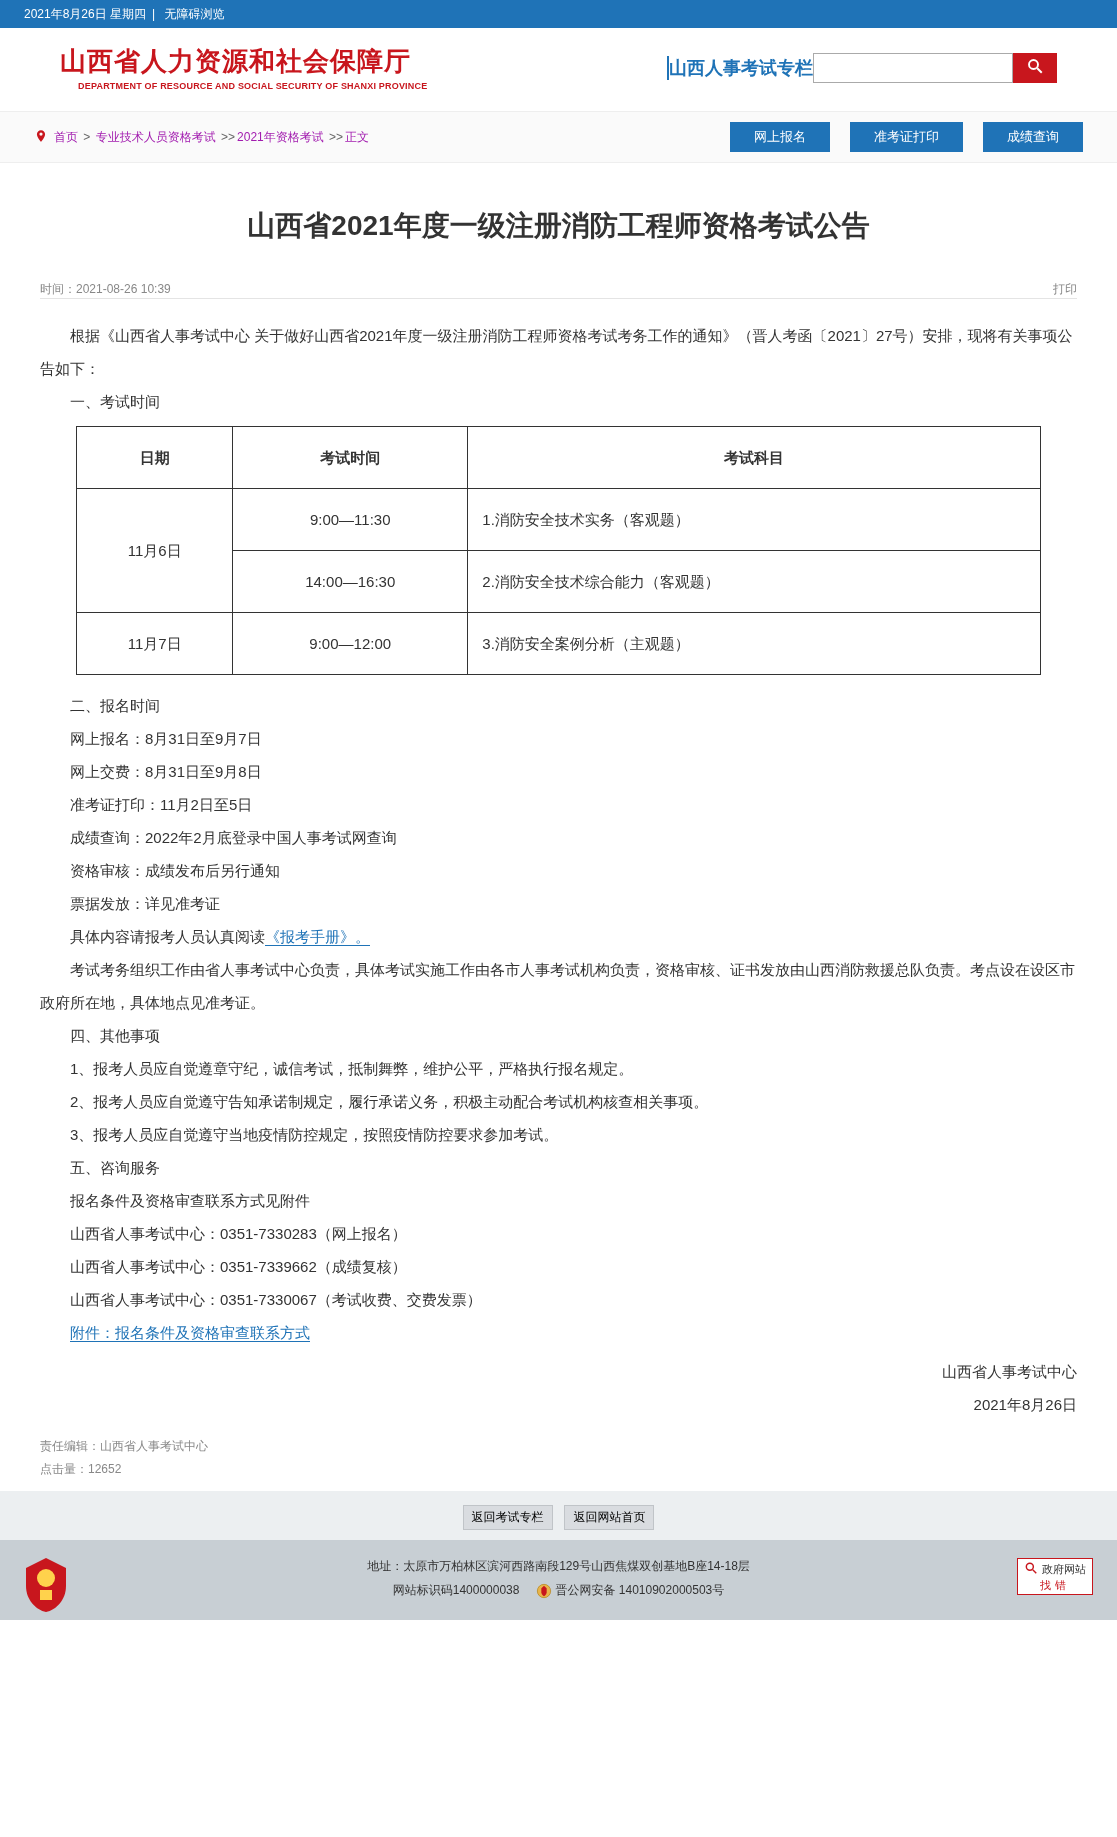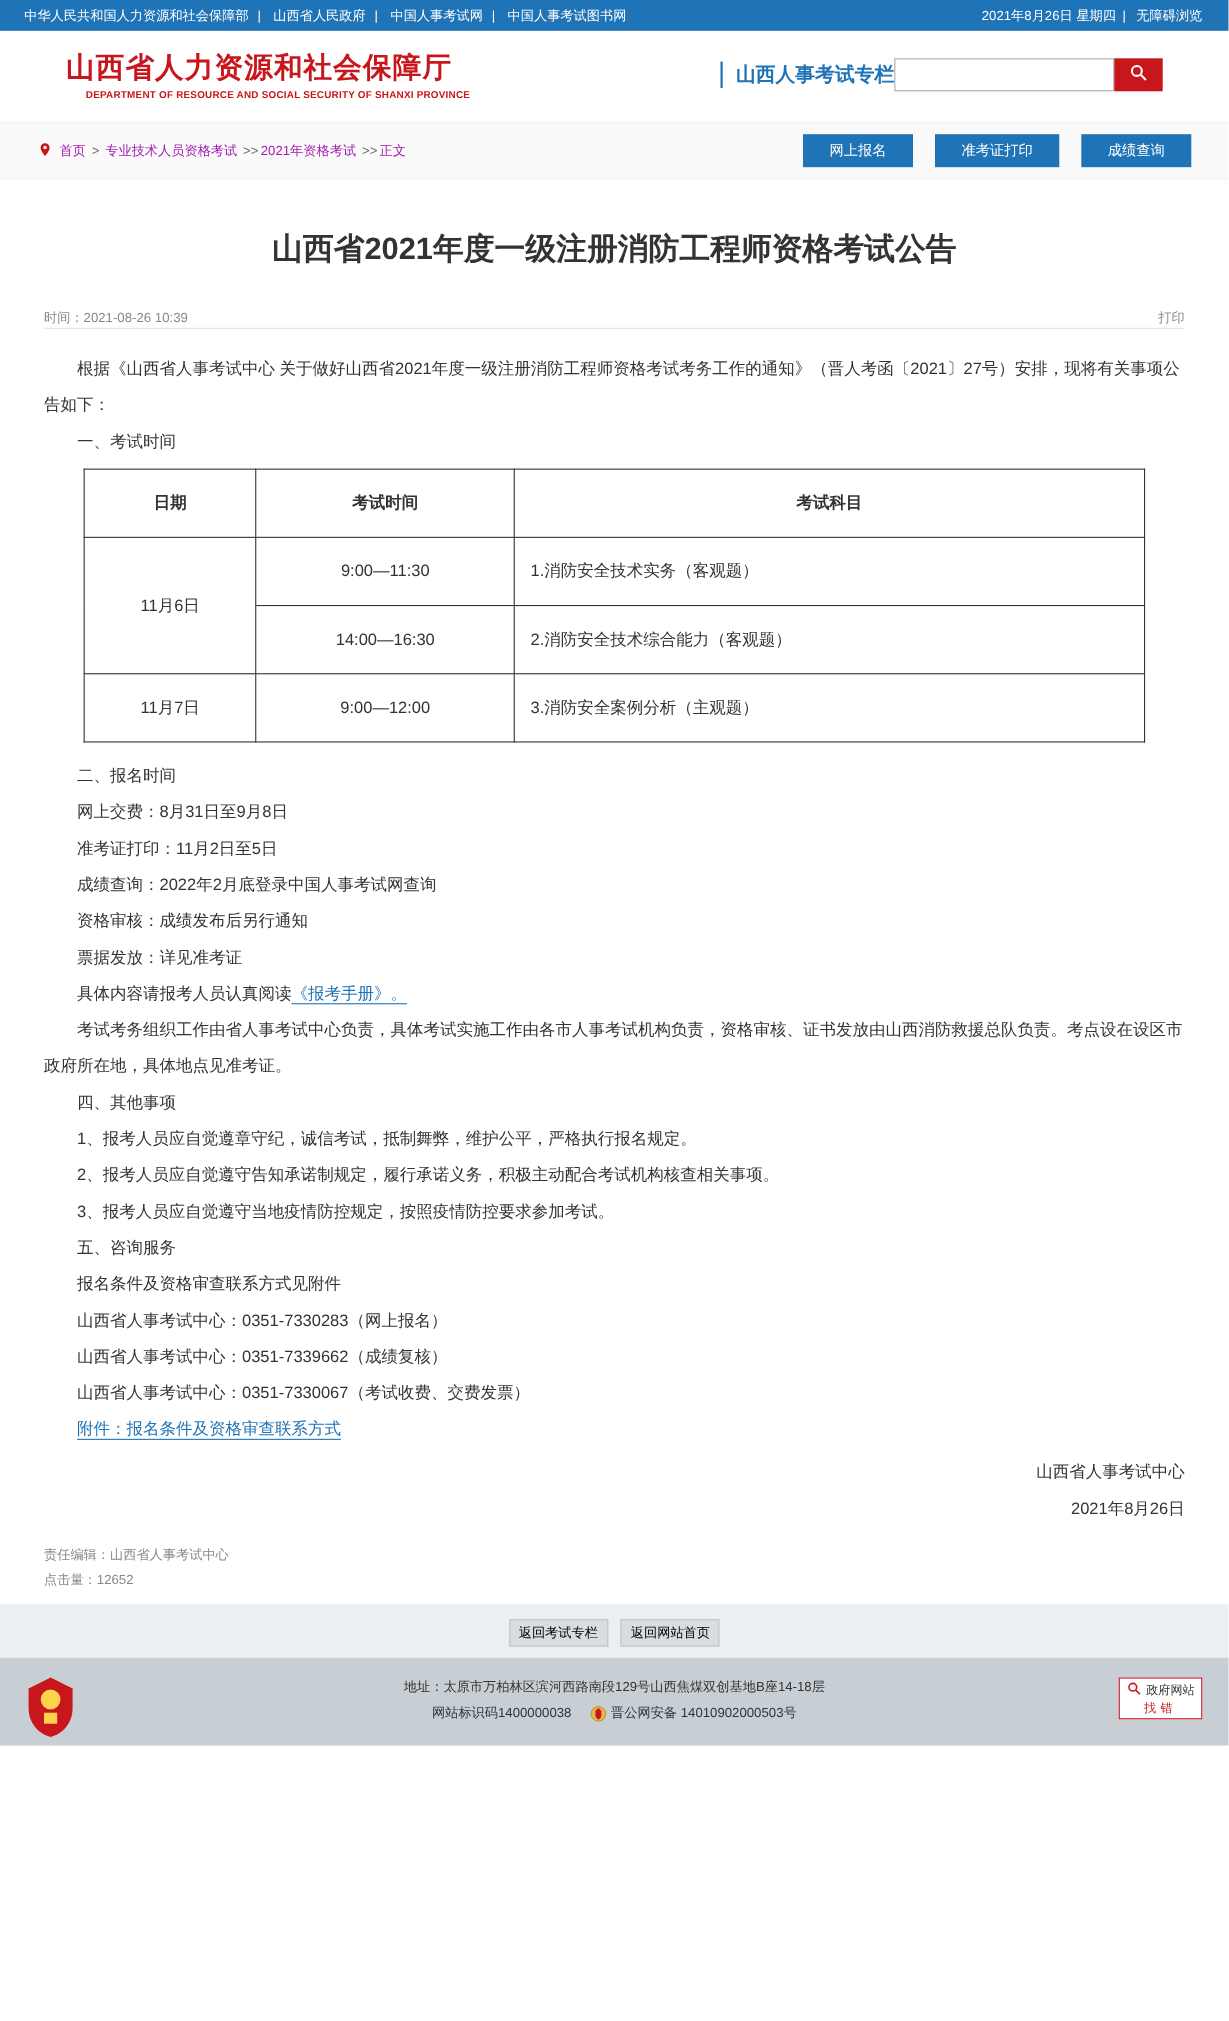--- a/index.html
+++ b/index.html
@@ -5,21 +5,21 @@
   * { box-sizing: border-box; margin: 0; padding: 0; }
   body { font-family: "Microsoft YaHei", Arial, sans-serif; background: #fff; font-size: 14px; color: #333; }
   .topbar { background: #1f73b7; color: #fff; font-size: 12px; padding: 0 18px; height: 28px; display: flex; align-items: center; justify-content: space-between; }
   .topbar-left a { color: #fff; text-decoration: none; padding: 0 4px; }
   .topbar-left .sep { padding: 0 4px; }
   .topbar-right span { padding: 0 6px; }
   .header { display: flex; align-items: center; padding: 16px 60px 20px 60px; }
   .logo { flex: 1; }
   .logo-cn { color: #c8161d; font-size: 26px; font-weight: 700; letter-spacing: 1px; }
   .logo-en { color: #c8161d; font-size: 9px; font-weight: 700; letter-spacing: 0.2px; margin-top: 2px; padding-left: 18px; }
-  .column-title { color: #1f73b7; font-size: 18px; font-weight: 600; margin-left: 5px; border-left: 2px solid #1f73b7; padding-left: 12px; }
+  .column-title { color: #1f73b7; font-size: 18px; font-weight: 600; margin-left: 5px; border-left: 2px solid #1f73b7; }
   .search-wrap { margin-left: auto; display: flex; align-items: center; }
   .search-input { width: 200px; height: 30px; border: 1px solid #aaa; padding: 0 6px; font-size: 12px; }
   .search-btn { width: 44px; height: 30px; background: #c8161d; border: none; color: #fff; display: flex; align-items: center; justify-content: center; cursor: pointer; }
   .search-btn svg { width: 18px; height: 18px; }
   .subbar { display: flex; align-items: center; padding: 10px 34px; border-top: 1px solid #eee; border-bottom: 1px solid #eee; background: #fafafa; }
   .breadcrumb { font-size: 12px; color: #666; display: flex; align-items: center; flex: 1; }
   .breadcrumb svg { width: 14px; height: 14px; margin-right: 4px; }
   .breadcrumb a { color: #a21caf; text-decoration: none; padding: 0 2px; }
   .action-btns { display: flex; gap: 20px; }
   .action-btn { background: #1f73b7; color: #fff; border: none; padding: 6px 24px; font-size: 13px; cursor: pointer; }
@@ -46,26 +46,20 @@
   .emblem-right .row1 { display:flex; align-items:center; gap:4px; }
   .emblem-right svg { width:14px; height:14px; }
   .emblem-right .row2 { color:#c8161d; font-weight:400; letter-spacing:4px; }
   .beian-icon { display:inline-block; vertical-align:middle; }
   .beian-icon svg { width:16px; height:16px; vertical-align:middle; }
 </style>
 </head>
 <body>
 
 <div class="topbar">
-  <div class="topbar-left">
-    <a href="#">中华人民共和国人力资源和社会保障部</a><span class="sep">|</span>
-    <a href="#">山西省人民政府</a><span class="sep">|</span>
-    <a href="#">中国人事考试网</a><span class="sep">|</span>
-    <a href="#">中国人事考试图书网</a>
-  </div>
   <div class="topbar-right">
     <span>2021年8月26日 星期四</span>|
     <span>无障碍浏览</span>
   </div>
 </div>
 
 <div class="header">
   <div class="logo">
     <div class="logo-cn">山西省人力资源和社会保障厅</div>
     <div class="logo-en">DEPARTMENT OF RESOURCE AND SOCIAL SECURITY OF SHANXI PROVINCE</div>
@@ -132,20 +126,21 @@
       </tr>
       <tr>
         <td>11月7日</td>
         <td>9:00—12:00</td>
         <td class="sub">3.消防安全案例分析（主观题）</td>
       </tr>
     </tbody>
       </table>
 
     <p>二、报名时间</p>
+    <p>网上报名：8月31日至9月7日</p>
     <p>网上交费：8月31日至9月8日</p>
     <p>准考证打印：11月2日至5日</p>
     <p>成绩查询：2022年2月底登录中国人事考试网查询</p>
     <p>资格审核：成绩发布后另行通知</p>
     <p>票据发放：详见准考证</p>
     <p><span>具体内容请报考人员认真阅读</span><a href="#" class="link">《报考手册》。</a></p>
 
     <p>考试考务组织工作由省人事考试中心负责，具体考试实施工作由各市人事考试机构负责，资格审核、证书发放由山西消防救援总队负责。考点设在设区市政府所在地，具体地点见准考证。</p>
 
     <p>四、其他事项</p>

